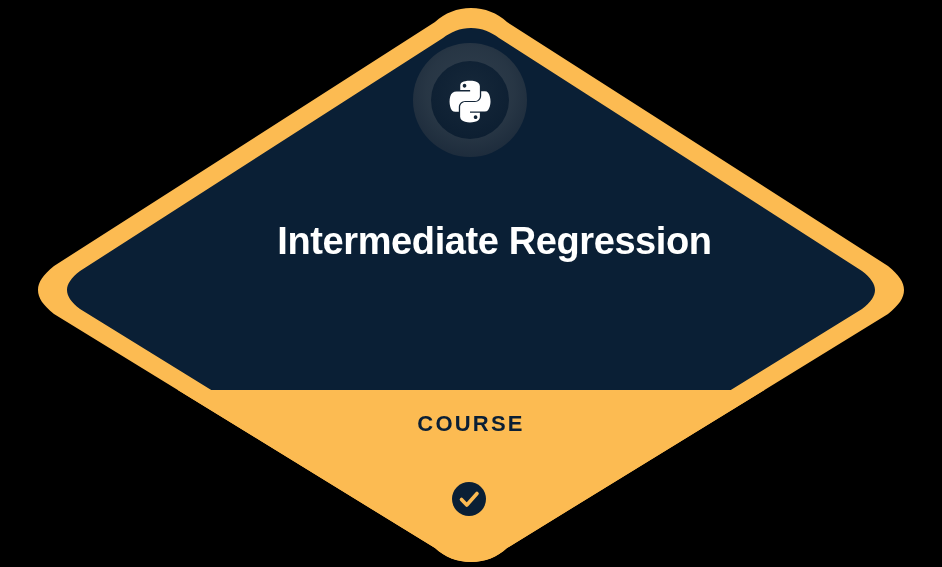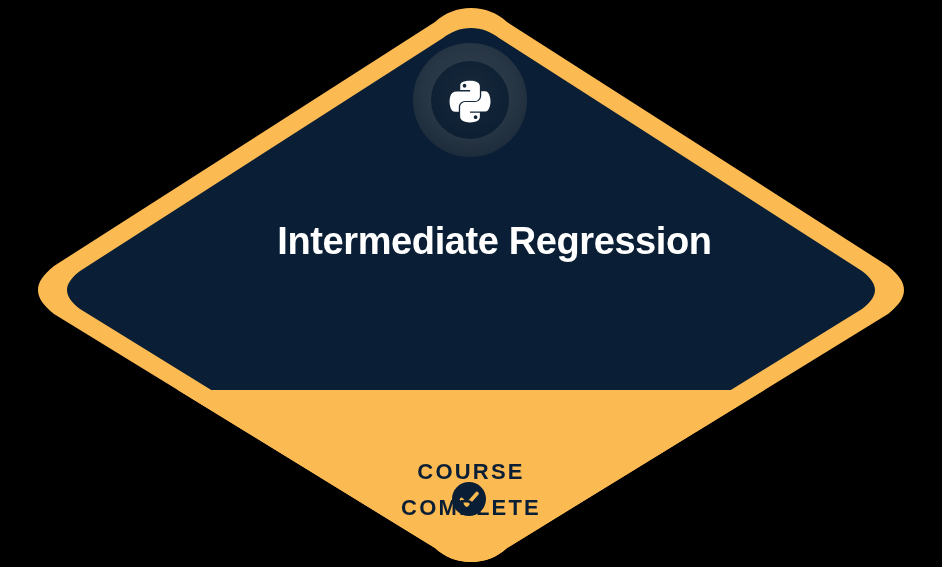--- a/index.html
+++ b/index.html
@@ -48,21 +48,20 @@
     white-space: nowrap;
     padding-left: 47px;
   }
   #status-label {
     top: 406px;
     color: #0A1F35;
     font-size: 22px;
     font-weight: bold;
     line-height: 36px;
     letter-spacing: 2.2px;
-    margin-top: 48px;
   }
   #status-label .status-line {
     display: block;
     white-space: nowrap;
   }
 </style>
 </head>
 <body>
 
 <div id="badge-canvas">
@@ -133,16 +132,15 @@
       <path d="M461.5 499.5 L466.8 505 L477 493.5" fill="none" stroke="#FCBB52" stroke-width="3.6" stroke-linecap="round" stroke-linejoin="round"></path>
     </g>
   </svg>
 
   <div id="course-title" class="overlay-text">
     <span class="title-line">Intermediate Regression</span>
   </div>
 
   <div id="status-label" class="overlay-text">
     <span class="status-line">COURSE</span>
-    <span class="status-line">COMPLETE</span>
   </div>
 
 </div>
 
 </body></html>

